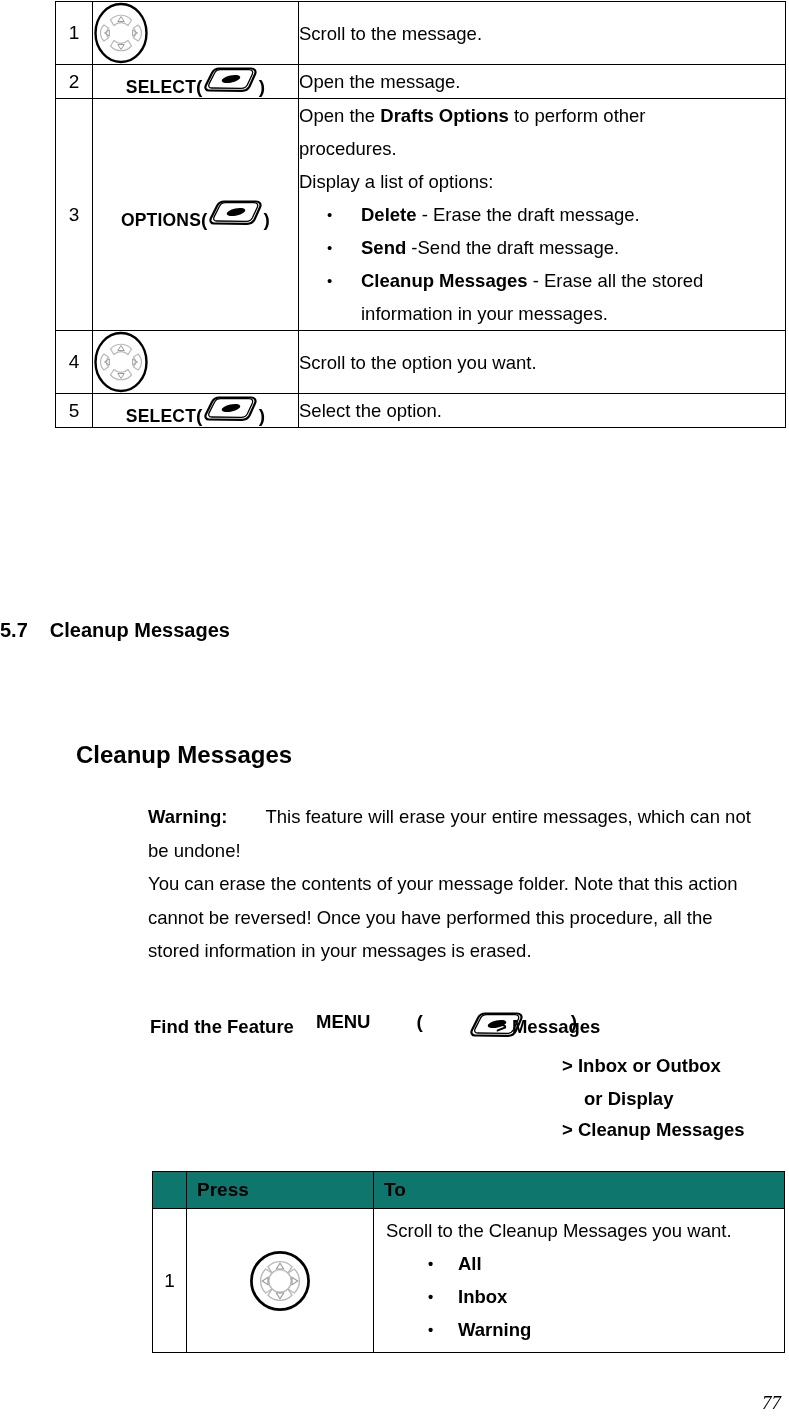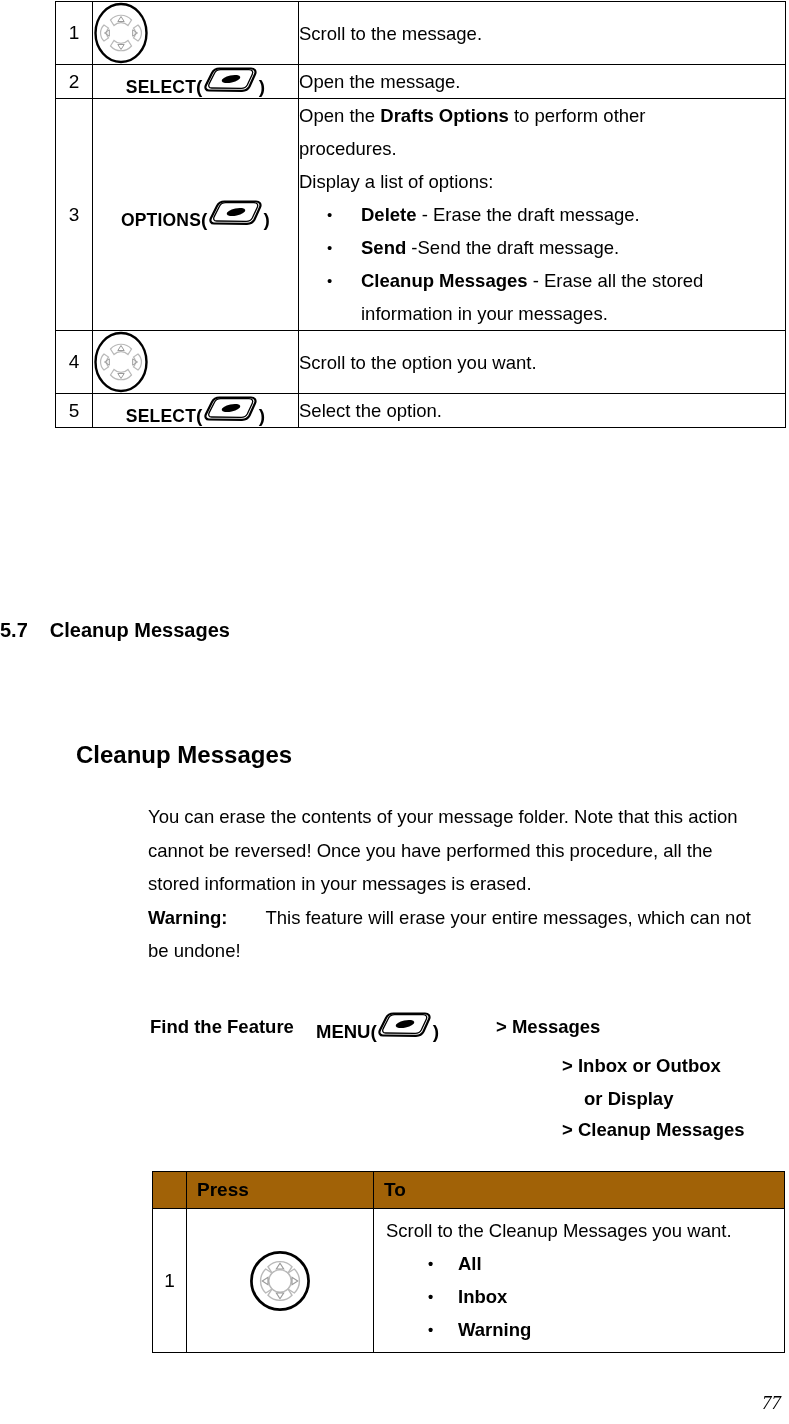--- a/index.html
+++ b/index.html
@@ -136,42 +136,43 @@
   }
   #ff-row1 {
     display: flex;
     align-items: center;
     height: 34px;
   }
   #ff-label { width: 166px; white-space: nowrap; }
   #ff-menu {
     width: 180px;
     display: flex;
-    align-items: flex-end;
+    align-items: flex-start;
     white-space: nowrap;
+    gap: 46px;
   }
   #ff-menu .paren { font-size: 19px; }
   .ff-path {
     white-space: nowrap;
   }
   #ff-line2 { margin-top: 11px; margin-left: 412px; white-space: nowrap; }
   #ff-line3 { margin-top: 11px; margin-left: 434px; white-space: nowrap; }
   #ff-line4 { margin-top: 9px;  margin-left: 412px; white-space: nowrap; }
 
   
   #table-bottom {
     left: 152px;
     top: 1171px;
     width: 632px;
   }
   #table-bottom col.c-num   { width: 34px; }
   #table-bottom col.c-press { width: 187px; }
   #table-bottom col.c-to    { width: 411px; }
   #table-bottom th {
-    background: #a16207;
+    background: #0f766e;
     text-align: left;
     font-size: 19px;
     font-weight: bold;
     height: 36px;
     padding-left: 10px;
   }
   #table-bottom th.th-num { padding-left: 0; }
   #table-bottom td.cell-to {
     vertical-align: top;
     padding: 5px 0 6px 12px;
@@ -319,22 +320,22 @@
   </tbody>
 </table>
 
 <div id="section-heading">
   <span class="num">5.7</span><span>Cleanup Messages</span>
 </div>
 
 <div id="sub-heading">Cleanup Messages</div>
 
 <div id="body-copy">
+  <p id="warning-line"><span class="wlabel">Warning:</span><span class="wgap"></span><span>This feature will erase your entire messages, which can not be undone!</span></p>
   <p>You can erase the contents of your message folder. Note that this action cannot be reversed! Once you have performed this procedure, all the stored information in your messages is erased.</p>
-  <p id="warning-line"><span class="wlabel">Warning:</span><span class="wgap"></span><span>This feature will erase your entire messages, which can not be undone!</span></p>
 </div>
 
 <div id="find-feature">
   <div id="ff-row1">
     <span id="ff-label">Find the Feature</span>
     <span id="ff-menu">
       <span>MENU</span>
       <span class="paren">(</span>
       <span>
         <svg class="softkey" width="56" height="32" viewBox="0 0 56 32">

